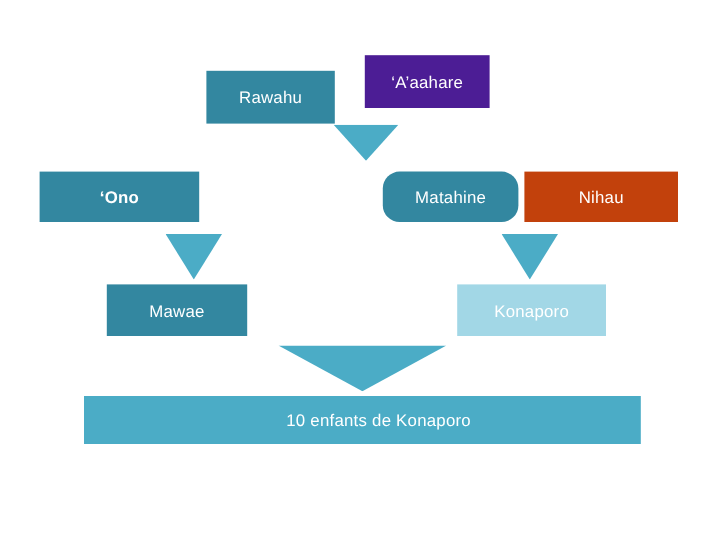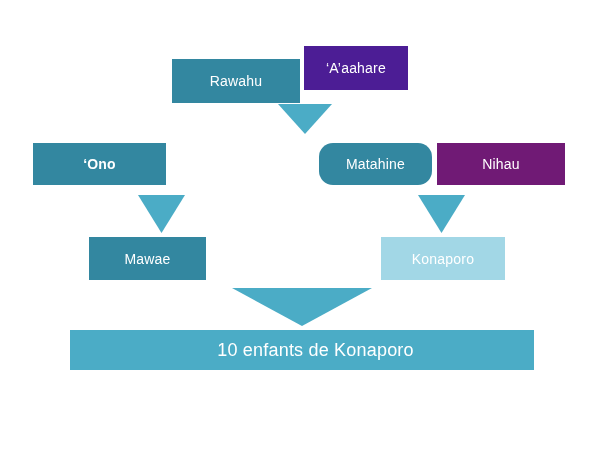--- a/index.html
+++ b/index.html
@@ -27,41 +27,41 @@
     text-align: center;
     box-sizing: border-box;
     white-space: nowrap;
   }
   .banner {
     position: absolute;
     display: flex;
     align-items: center;
     justify-content: center;
     color: #ffffff;
-    font-size: 18px;
+    font-size: 14px;
     letter-spacing: 0.2px;
     box-sizing: border-box;
     white-space: nowrap;
     padding-left: 27px;
   }
   .arrow {
     position: absolute;
   }
   .arrow svg {
     display: block;
     width: 100%;
     height: 100%;
   }
 </style>
 </head>
 <body>
 
 <div id="canvas">
 
-  <div class="node" style="left:172px; top:59px; width:128px; height:44px; background:#3387A0;text-align:center;">
+  <div class="node" style="left:172px; top:59px; width:107px; height:44px; background:#3387A0;text-align:center;">
     <span>Rawahu</span>
   </div>
 
   <div class="node" style="left:304px; top:46px; width:104px; height:44px; background:#4c1d95;">
     <span>‘A’aahare</span>
   </div>
 
   <div class="arrow" style="left:278px; top:104px; width:54px; height:30px;">
     <svg viewBox="0 0 54 30" preserveAspectRatio="none" aria-hidden="true">
       <polygon points="0,0 54,0 27,30" fill="#4BACC6"></polygon>
@@ -70,21 +70,21 @@
 
   <div class="node" style="left:33px; top:143px; width:133px; height:42px; background:#3387A0;font-weight:bold;">
     <span>‘Ono</span>
   </div>
 
 
   <div class="node" style="left:319px; top:143px; width:113px; height:42px; background:#3387A0;border-radius:14px;">
     <span>Matahine</span>
   </div>
 
-  <div class="node" style="left:437px; top:143px; width:128px; height:42px; background:#701a75;">
+  <div class="node" style="left:437px; top:143px; width:128px; height:42px; background:#c2410c;">
     <span>Nihau</span>
   </div>
 
   <div class="arrow" style="left:138px; top:195px; width:47px; height:38px;">
     <svg viewBox="0 0 47 38" preserveAspectRatio="none" aria-hidden="true">
       <polygon points="0,0 47,0 23.5,38" fill="#4BACC6"></polygon>
     </svg>
   </div>
 
   <div class="arrow" style="left:418px; top:195px; width:47px; height:38px;">

